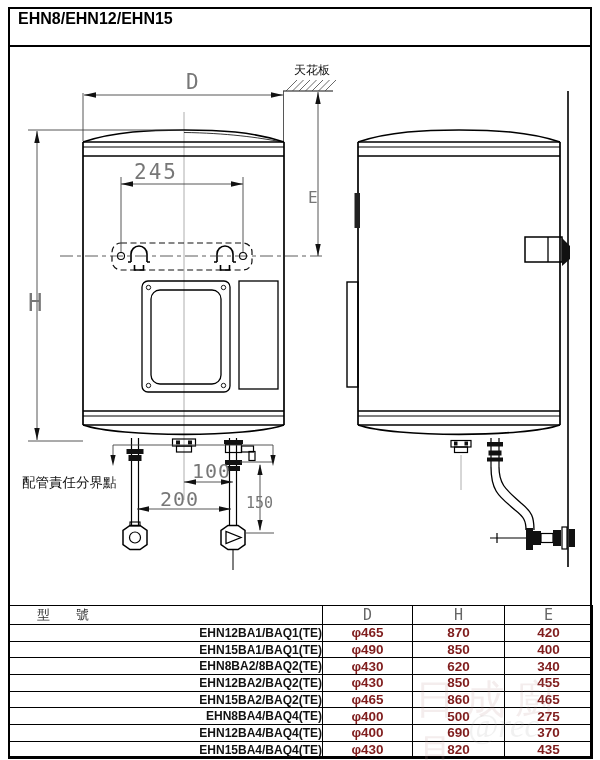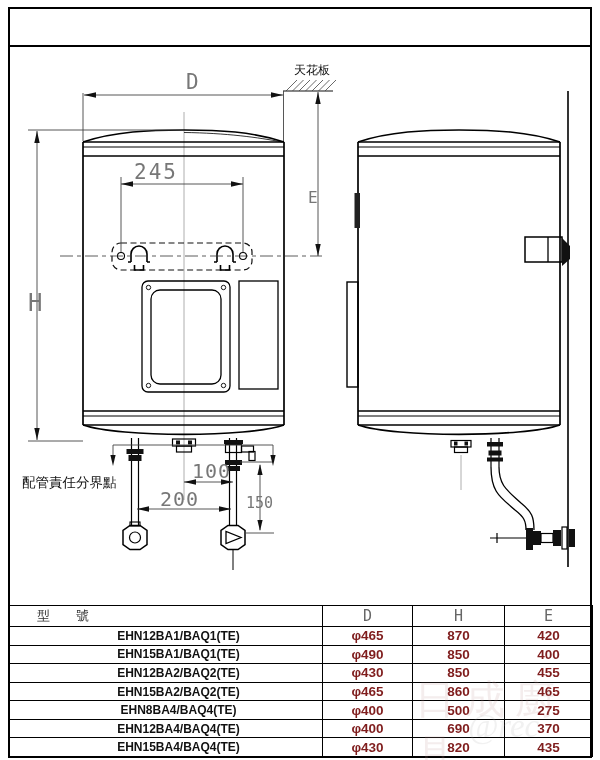--- a/index.html
+++ b/index.html
@@ -39,38 +39,39 @@
   .col-e{width:88px;}
   th.model-hdr{
     text-align:left;padding-left:28px;font-family:"Liberation Serif",serif;
     font-weight:normal;font-size:13px;color:#333;
   }
   th.dim-hdr{
     text-align:center;font-family:"DejaVu Sans Mono",monospace;
     font-weight:normal;font-size:15px;color:#666;
   }
   td.model-cell{
-    text-align:center;padding-left:26px;font-size:12px;font-weight:600;color:#111;
+    text-align:right;padding-left:26px;font-size:12px;font-weight:600;color:#111;
   }
   td.num-cell{
     text-align:center;font-size:13.5px;font-weight:600;color:#7f1d1d;
   }
   .watermark{
     position:absolute;pointer-events:none;
     font-family:"Liberation Serif",serif;
   }
   .wm1{left:415px;top:672px;font-size:40px;letter-spacing:10px;color:rgba(190,150,150,0.17);}
   .wm2{left:468px;top:708px;font-size:33px;font-style:italic;color:rgba(170,170,170,0.16);}
 </style>
 </head>
 <body>
 
 <div class="page-border"></div>
 
 <div class="title-block">
+  <div class="model-title">EHN8/EHN12/EHN15</div>
 </div>
 
 <svg class="drawing" width="600" height="760" viewBox="0 0 600 760" fill="none" stroke-linecap="butt">
 
   <g stroke="#000">
 
     <line x1="184" y1="112" x2="184" y2="500" stroke="#999" stroke-width="0.8"></line>
 
     <path d="M83,142 C115,131.5 150,130 184,130 C218,130 253,131.5 284,142" stroke-width="1.6"></path>
     <path d="M184,132.5 C226,133 259,137.5 282,142" stroke-width="0.8"></path>
@@ -301,20 +302,26 @@
       <td class="num-cell">870</td>
       <td class="num-cell">420</td>
     </tr>
     <tr>
       <td class="model-cell">EHN15BA1/BAQ1(TE)</td>
       <td class="num-cell">φ490</td>
       <td class="num-cell">850</td>
       <td class="num-cell">400</td>
     </tr>
     <tr>
+      <td class="model-cell">EHN8BA2/8BAQ2(TE)</td>
+      <td class="num-cell">φ430</td>
+      <td class="num-cell">620</td>
+      <td class="num-cell">340</td>
+    </tr>
+    <tr>
       <td class="model-cell">EHN12BA2/BAQ2(TE)</td>
       <td class="num-cell">φ430</td>
       <td class="num-cell">850</td>
       <td class="num-cell">455</td>
     </tr>
     <tr>
       <td class="model-cell">EHN15BA2/BAQ2(TE)</td>
       <td class="num-cell">φ465</td>
       <td class="num-cell">860</td>
       <td class="num-cell">465</td>

